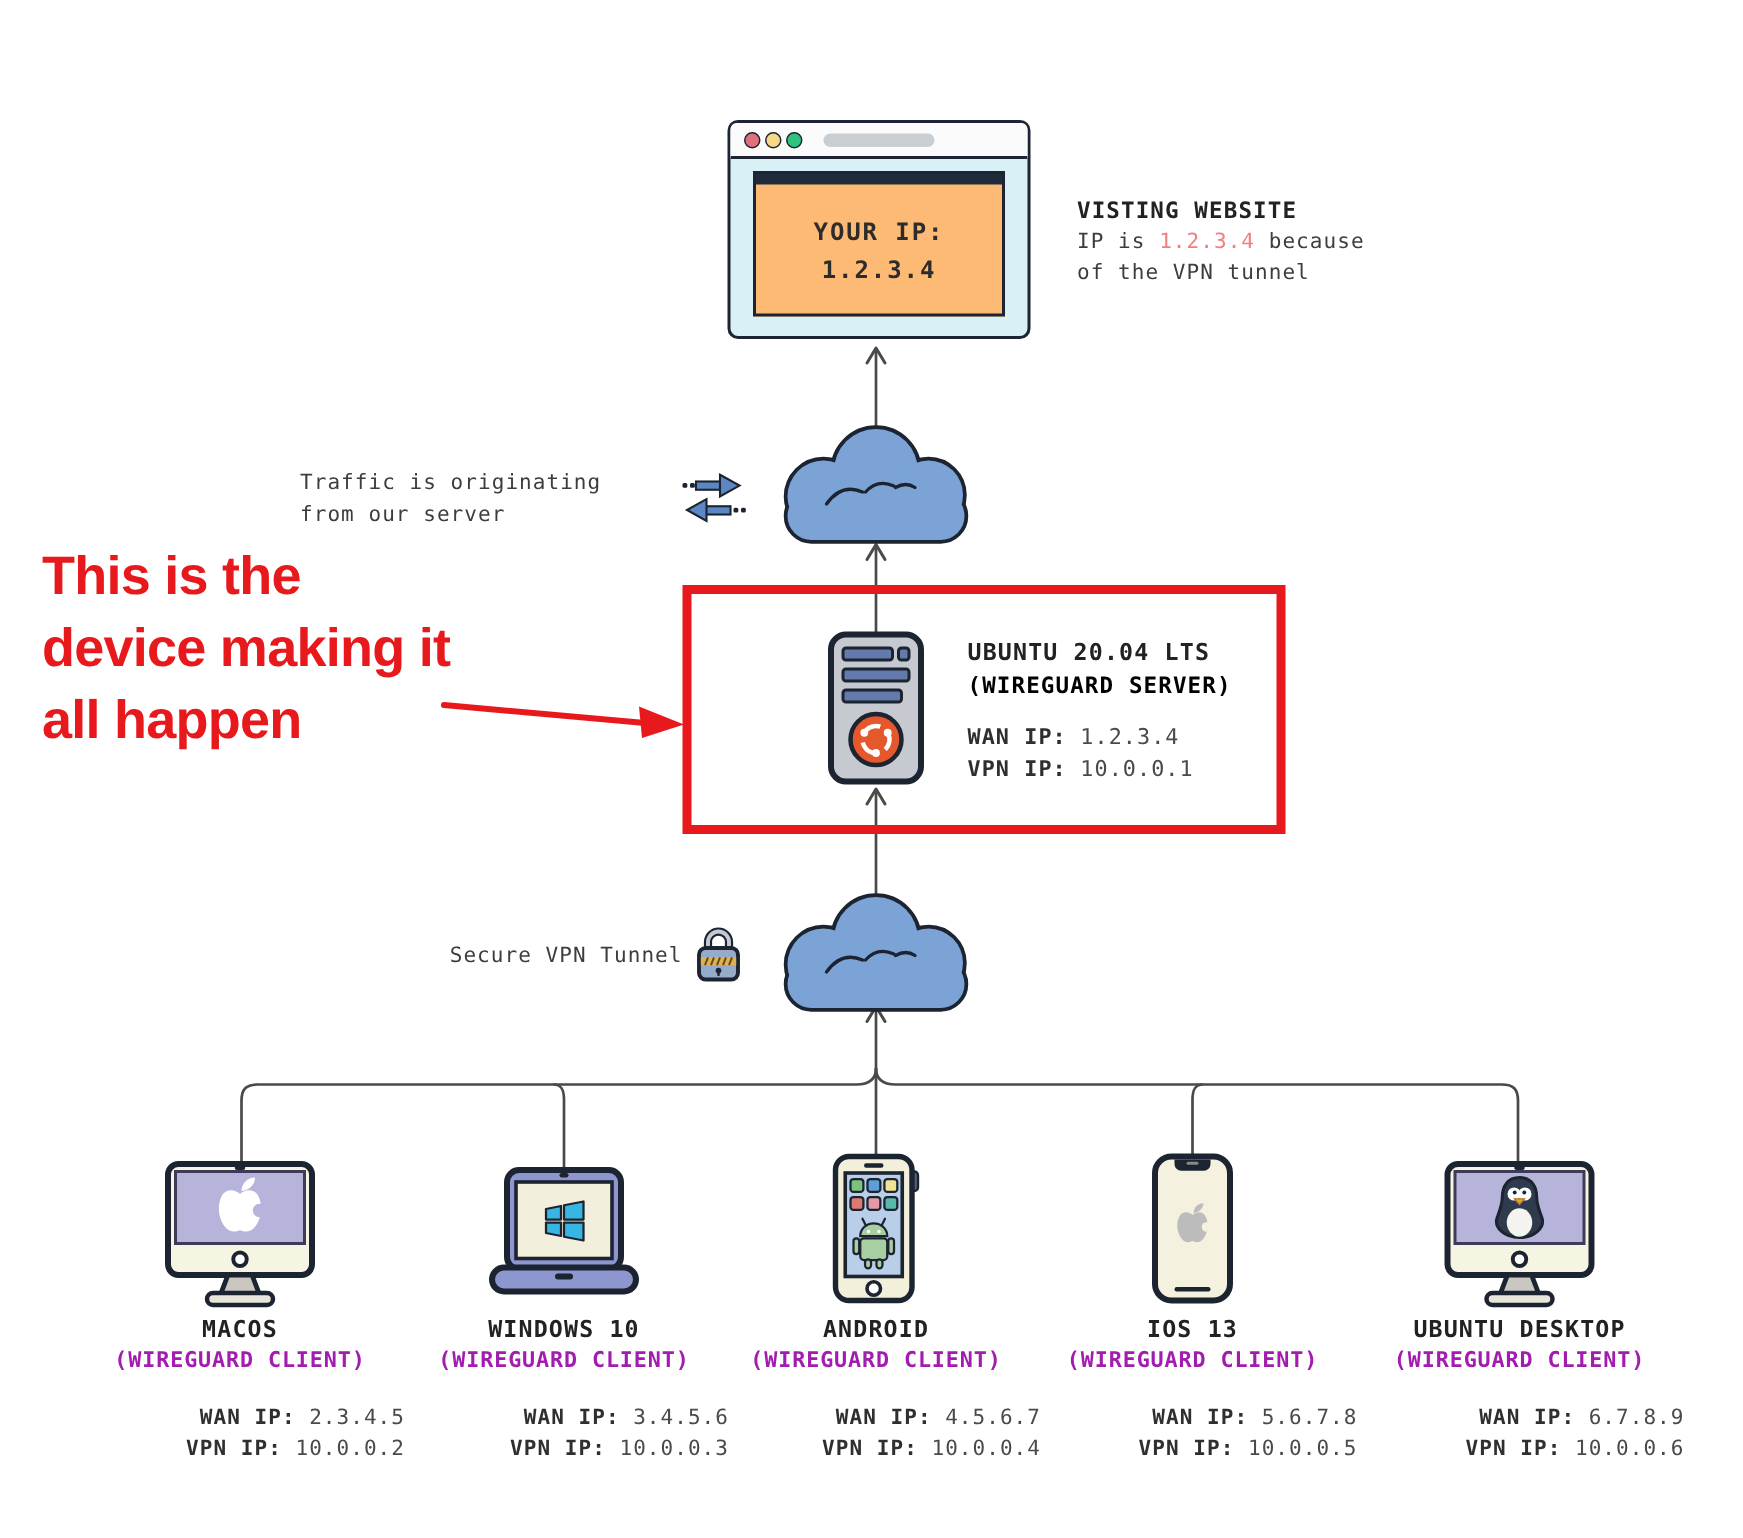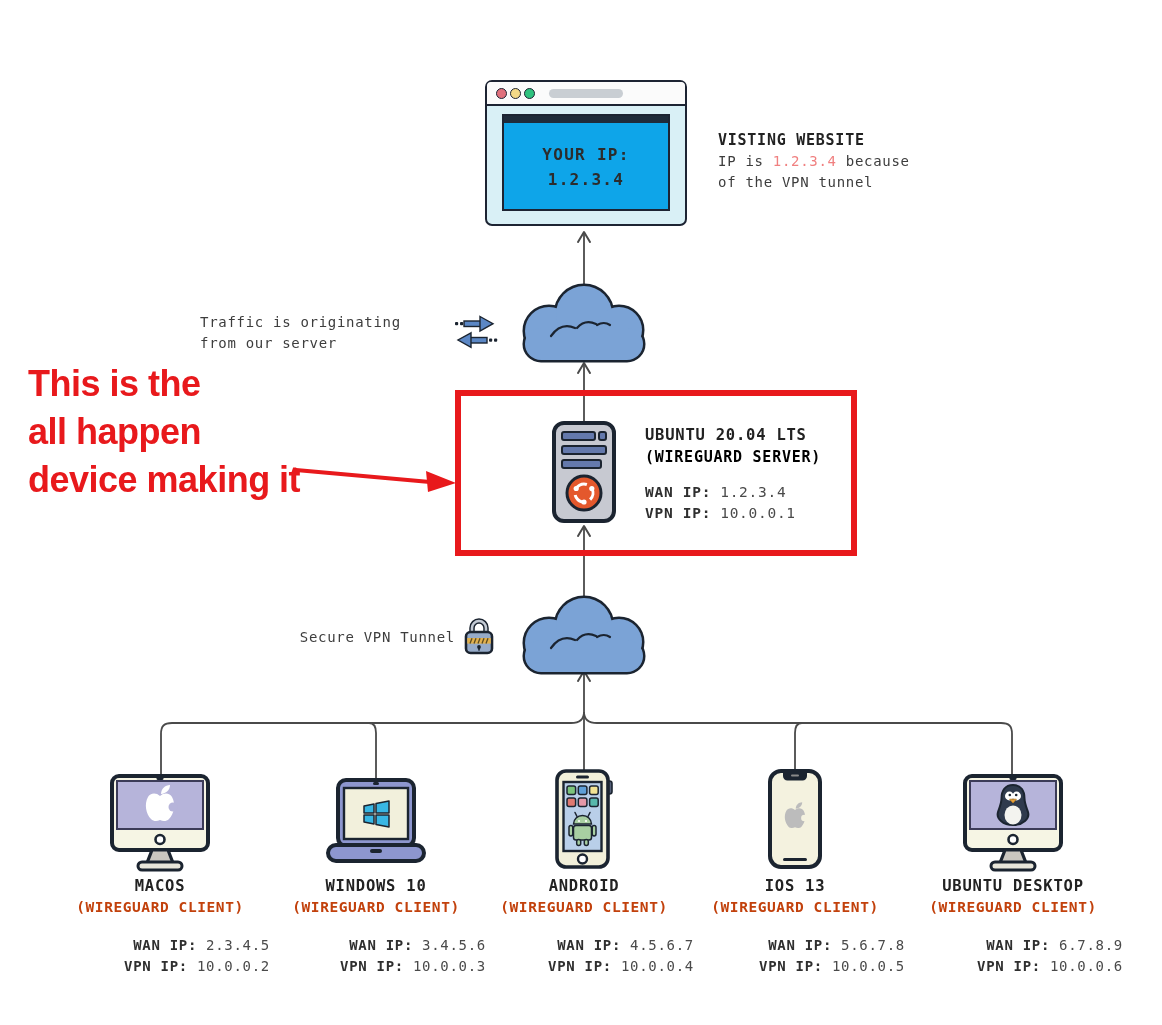--- a/index.html
+++ b/index.html
@@ -13,21 +13,21 @@
   .b{font-weight:bold;color:#2f2f2f;}
   .salmon{color:#f08080;}
   .pre{white-space:pre-wrap;}
   
   .browser{left:485px;top:80px;width:198px;height:142px;background:#d9f0f6;border:2.5px solid #1d2433;
            border-radius:7px;z-index:3;}
   .titlebar{position:absolute;left:0;right:0;top:0;height:22px;background:#fbfbfb;
             border-bottom:2.5px solid #1d2433;border-radius:4px 4px 0 0;}
   .dot{position:absolute;top:6px;width:9px;height:9px;border-radius:50%;border:1.6px solid #1d2433;}
   .urlpill{position:absolute;left:62px;top:7px;width:74px;height:9px;border-radius:5px;background:#c9ced3;}
-  .siteview{position:absolute;left:15px;right:15px;top:32px;bottom:13px;background:#0ea5e9;
+  .siteview{position:absolute;left:15px;right:15px;top:32px;bottom:13px;background:#fdba74;
             border:2.5px solid #1d2433;}
   .sitetop{position:absolute;left:0;right:0;top:0;height:7px;background:#1f2b3a;}
   .sitetext{position:absolute;left:0;right:0;top:26px;text-align:center;font-weight:bold;
             font-size:16px;line-height:25px;letter-spacing:.08em;color:#2c2c2c;}
   
   .webnote{left:718px;top:129px;width:260px;}
   .webnote .t{font-size:15px;line-height:22px;font-weight:bold;letter-spacing:.05em;color:#222;}
   .trafficlabel{left:200px;top:312px;width:245px;text-align:left;}
   .tunnellabel{left:250px;top:627px;width:205px;text-align:right;}
   .annotation{left:28px;top:360px;width:420px;font-family:"Liberation Sans",sans-serif;
@@ -35,21 +35,21 @@
   .redbox{left:455px;top:390px;width:390px;height:154px;border:6px solid #e8191c;z-index:4;background:transparent;}
   .serverinfo{left:645px;top:424px;width:230px;z-index:5;}
   .serverinfo .nm{font-size:15.5px;line-height:22px;font-weight:bold;letter-spacing:.05em;color:#222;}
   .serverinfo .rl{font-size:15px;line-height:22px;font-weight:bold;letter-spacing:.05em;color:#000000;}
   .iprow{font-size:14.5px;line-height:21px;letter-spacing:.05em;color:#4a4a4a;}
   .iprow .b{margin-right:9px;}
   .gap{height:14px;}
   
   .client{width:220px;text-align:center;z-index:3;}
   .client .nm{font-size:15.5px;line-height:21px;font-weight:bold;letter-spacing:.05em;color:#222;}
-  .client .rl{font-size:14.5px;line-height:21px;font-weight:bold;letter-spacing:.04em;color:#c2410c;}
+  .client .rl{font-size:14.5px;line-height:21px;font-weight:bold;letter-spacing:.04em;color:#a21caf;}
   .client .ips{margin-left:23px;margin-top:17px;text-align:right;}
   .client .iprow{font-size:14px;line-height:21px;}
   .icon-abs{z-index:3;}
 </style>
 </head>
 <body>
 
 <div class="canvas">
 
   <svg class="abs" style="left:0;top:0;z-index:1;" width="1162" height="1025" viewBox="0 0 1162 1025">
@@ -124,22 +124,22 @@
     <g fill="#1b2430">
         <rect x="36" y="24.5" width="3.2" height="3.2" rx="1"></rect>
         <rect x="41" y="24.5" width="3.2" height="3.2" rx="1"></rect>
       </g>
     <rect x="17" y="23.5" width="17" height="5.5" fill="#5b87c5" stroke="#1b2430" stroke-width="1.4"></rect>
     <path d="M18,18.8 L5,26 L18,33.3 Z" fill="#5b87c5" stroke="#1b2430" stroke-width="1.4"></path>
   </svg>
 
   <div class="abs annotation">
     <div>This is the</div>
+    <div>device making it</div>
     <div>all happen</div>
-    <div>device making it</div>
   </div>
   <svg class="abs" style="left:288px;top:456px;z-index:2;" width="178" height="42" viewBox="0 0 178 42">
     <path d="M8,14 L142,26" stroke="#e8191c" stroke-width="4" stroke-linecap="round" fill="none"></path>
     <polygon points="138,15 168,27 140,36" fill="#e8191c"></polygon>
   </svg>
 
   <div class="abs redbox"></div>
 
   <svg class="abs" style="left:551px;top:420px;z-index:5;" width="66" height="104" viewBox="0 0 66 104">
     <rect x="3" y="3" width="60" height="98" rx="10" fill="#c7c9d1" stroke="#1b2430" stroke-width="4"></rect>

